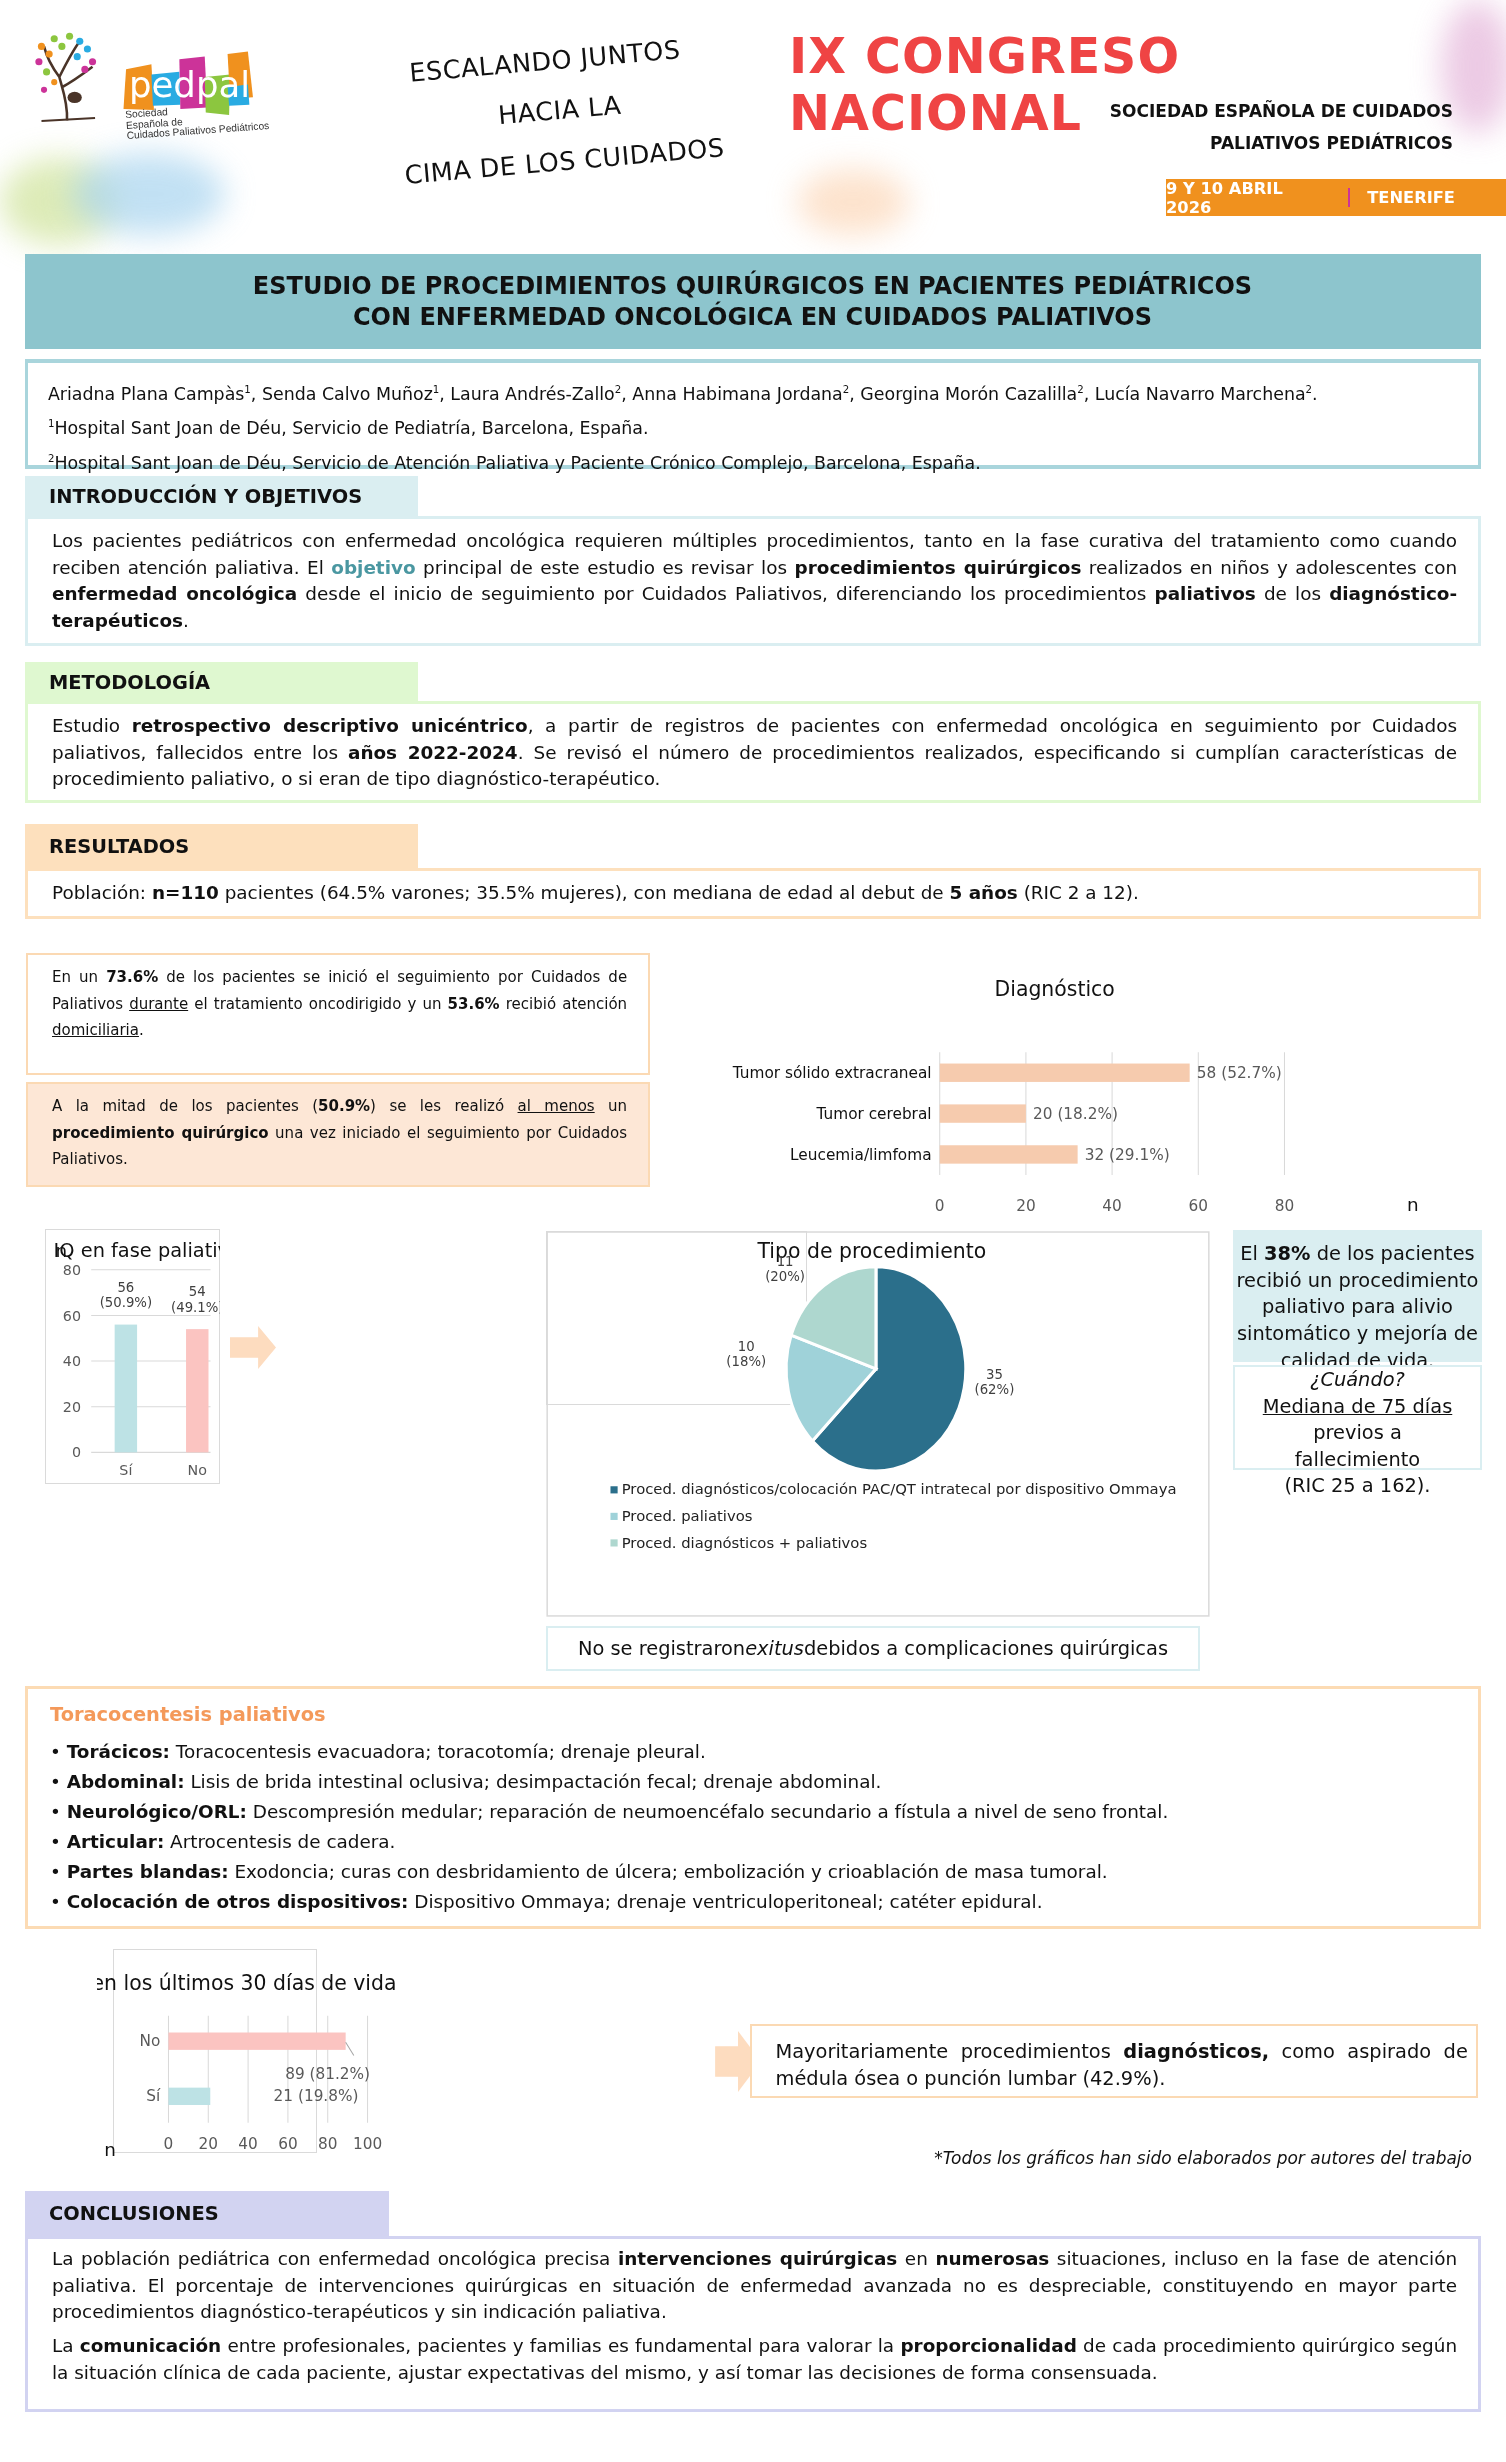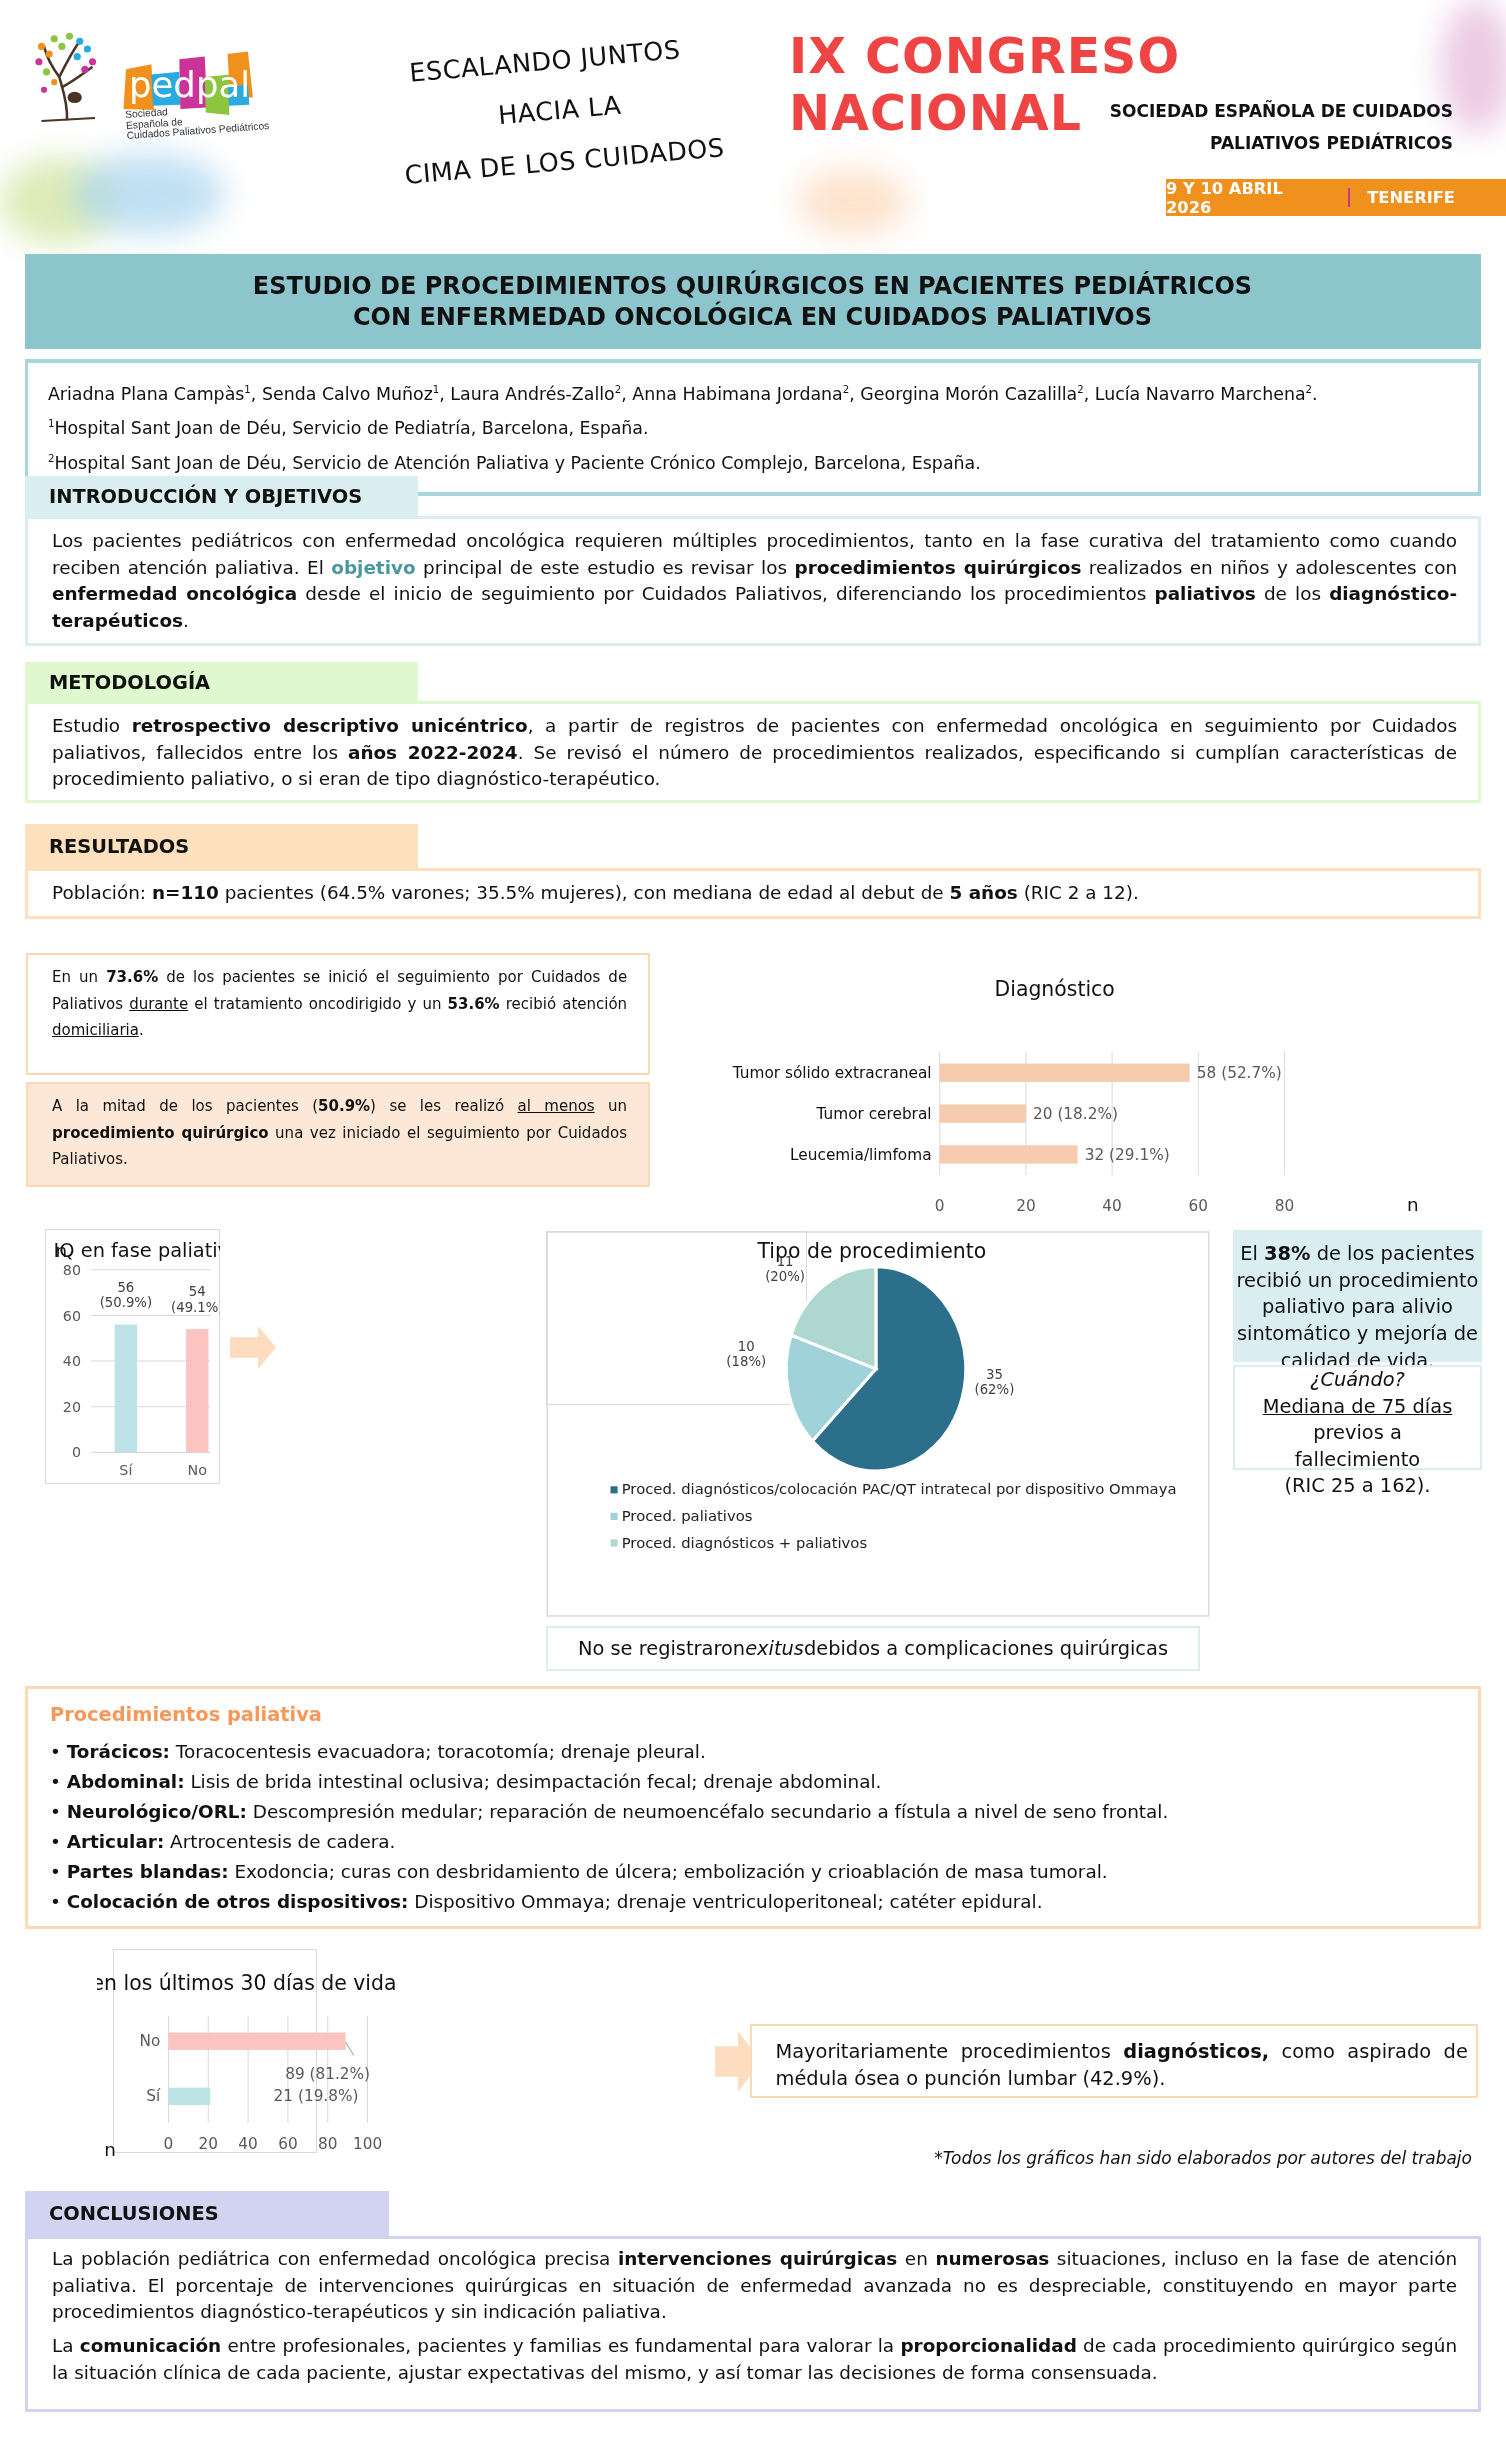--- a/index.html
+++ b/index.html
@@ -16,21 +16,21 @@
   .logo-sub { position:absolute; left:125px; top:110px; font-size:10.2px; line-height:10.7px; color:#333; font-family:"Liberation Sans", sans-serif; transform: rotate(-4deg); transform-origin:left top; }
   .slogan { position:absolute; font-family:"DejaVu Sans", sans-serif; font-size:25.5px; letter-spacing:0.5px; color:#111; transform: rotate(-5deg); }
   .congress { position:absolute; left:789px; top:28px; width:664px; text-align:left; color:#ef4444; font-family:"DejaVu Sans", sans-serif; font-weight:bold; font-size:49px; letter-spacing:1px; }
   .society { position:absolute; left:868px; top:95px; width:585px; text-align:right; font-family:"DejaVu Sans", sans-serif; font-weight:bold; font-size:17px; line-height:32px; color:#111; }
   .datebar { position:absolute; left:1166px; top:179px; width:340px; height:37px; background:#f0911e; color:#fff; font-weight:bold; font-size:16.3px; display:flex; align-items:center; justify-content:flex-end; padding-right:51px; gap:17px; }
   .datebar .sep { width:2.6px; height:19.4px; background:#cc3399; }
 
   
   .title-box { position:absolute; left:24.5px; top:254px; width:1456px; height:95px; background:#8dc5cd; display:flex; flex-direction:column; justify-content:center; align-items:center; }
   .title-box div { font-weight:bold; font-size:24px; line-height:31px; text-align:center; }
-  .authors-box { position:absolute; left:24.5px; top:359px; width:1456px; height:137px; border:3.1px solid #a9d5dc; border-top-width:4.1px; border-bottom-width:4.1px; padding:12.3px 15.3px 0 20.4px; font-size:17.4px; line-height:30px; }
+  .authors-box { position:absolute; left:24.5px; top:359px; width:1456px; height:110px; border:3.1px solid #a9d5dc; border-top-width:4.1px; border-bottom-width:4.1px; padding:12.3px 15.3px 0 20.4px; font-size:17.4px; line-height:30px; }
   .authors-box sup { font-size:10.2px; vertical-align: 7.2px; }
   .sec-tab { position:absolute; left:24.5px; height:41px; width:393px; display:flex; align-items:center; padding-left:24.5px; font-weight:bold; font-size:19.4px; }
   .sec-box { position:absolute; left:24.5px; width:1456px; border:3.1px solid; padding:9.2px 20.4px 0 24.5px; font-size:18.4px; line-height:26.6px; text-align:justify; }
   .tealc { color:#4a97a1; font-weight:bold; }
 
   .card { position:absolute; border:2.6px solid #fbd9b3; padding:9.2px 20.4px 0 24.5px; font-size:15px; line-height:26.6px; text-align:justify; }
   .chartbox { position:absolute; border:1.5px solid #dadada; background:#fff; }
   .arrow { position:absolute; }
   .blue-card { position:absolute; left:1233px; top:1230px; width:249px; height:132px; background:#daeef1; text-align:center; font-size:19.4px; line-height:26.6px; padding-top:11.2px; font-family:"DejaVu Sans", sans-serif; }
   .white-card { position:absolute; left:1233px; top:1365px; width:249px; height:105px; border:2.6px solid #daeef1; text-align:center; font-size:19.4px; line-height:26.6px; padding-top:0; }
@@ -219,21 +219,21 @@
   <div>(RIC 25 a 162).</div>
 </div>
 
 <div class="abs" style="left:546px;top:1626px;width:654px;height:45px;border:2.6px solid #daeef1;display:flex;align-items:center;justify-content:center;font-size:19.4px;">
   <span>No se registraron </span>
     <i>exitus</i>
     <span> debidos a complicaciones quirúrgicas</span>
 </div>
 
 <div class="proc-box">
-  <div class="ttl">Procedimientos paliativa</div>
+  <div class="ttl">Toracocentesis paliativos</div>
   <div id="proc-list">
       <div class="it">• <b>Torácicos:</b><span> Toracocentesis evacuadora; toracotomía; drenaje pleural.</span></div>
       <div class="it">• <b>Abdominal:</b><span> Lisis de brida intestinal oclusiva; desimpactación fecal; drenaje abdominal.</span></div>
       <div class="it">• <b>Neurológico/ORL:</b><span> Descompresión medular; reparación de neumoencéfalo secundario a fístula a nivel de seno frontal.</span></div>
       <div class="it">• <b>Articular:</b><span> Artrocentesis de cadera.</span></div>
       <div class="it">• <b>Partes blandas:</b><span> Exodoncia; curas con desbridamiento de úlcera; embolización y crioablación de masa tumoral.</span></div>
       <div class="it">• <b>Colocación de otros dispositivos:</b><span> Dispositivo Ommaya; drenaje ventriculoperitoneal; catéter epidural.</span></div>
     </div>
 </div>
 

